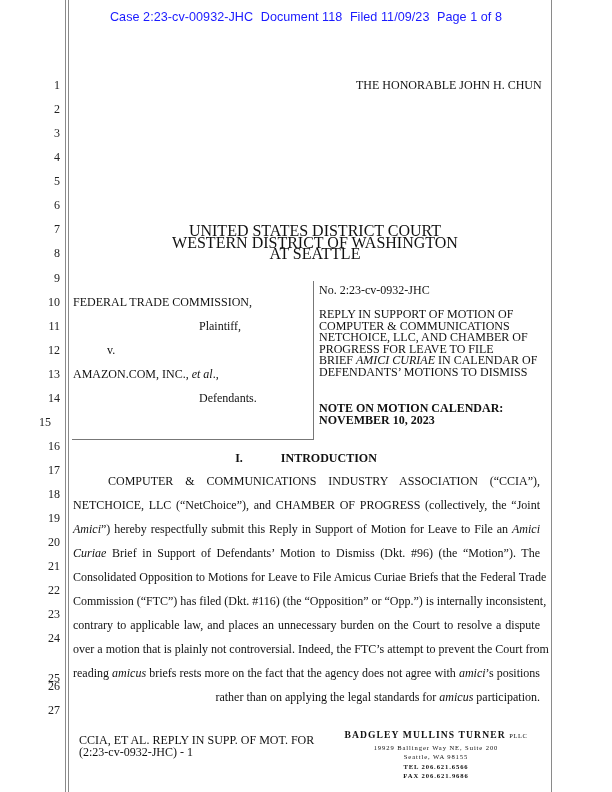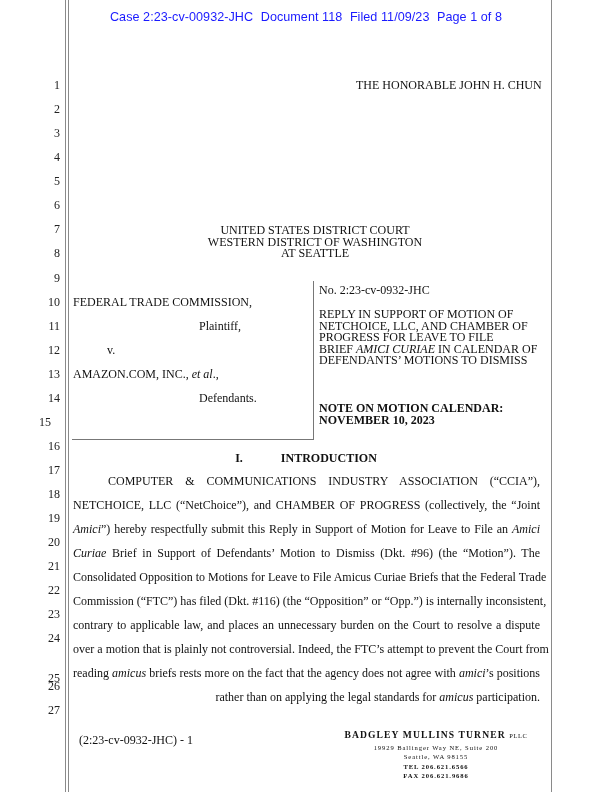--- a/index.html
+++ b/index.html
@@ -8,21 +8,21 @@
   .abs { position:absolute; }
   .stamp { top:10px; left:0; width:612px; text-align:center;
            font-family:"Liberation Sans", "DejaVu Sans", sans-serif; font-size:12.6px; color:#1a1aff; letter-spacing:0.05px; }
   .stamp span { margin:0 2px; }
   .rule-left1 { left:65px; top:0; width:1px; height:792px; background:#8a8a8a; }
   .rule-left2 { left:68px; top:0; width:1px; height:792px; background:#8a8a8a; }
   .rule-right { left:551px; top:0; width:1px; height:792px; background:#8a8a8a; }
   .ln { left:30px; width:30px; text-align:right; font-size:12px; color:#222; }
   .t { font-size:12px; line-height:12px; white-space:nowrap; }
   .judge { top:79px; left:356px; }
-  .court { top:225px; left:150px; width:330px; text-align:center; line-height:11.6px; font-size:12px; }
+  .court { top:225px; left:150px; width:330px; text-align:center; line-height:11.6px; font-size:16px; }
   .caption-box-right { left:313px; top:281px; width:1px; height:158px; background:#777; }
   .caption-box-bottom { left:72px; top:439px; width:242px; height:1px; background:#777; }
   .rt { left:319px; font-size:12px; line-height:11.6px; }
   .heading { top:451px; left:0; width:612px; text-align:center; font-weight:bold; font-size:12px; }
   .heading .num { margin-right:38px; }
   .para { left:73px; width:467px; font-size:12px; }
   .para .line { position:absolute; left:0; width:467px; white-space:nowrap; }
   .just { text-align:justify; text-align-last:justify; }
   .footer-left { top:734px; left:79px; font-size:12px; line-height:12px; }
   .footer-right { top:729px; left:336px; width:200px; text-align:center; }
@@ -86,20 +86,21 @@
 <div class="abs t" style="top:320px;left:199px;">Plaintiff,</div>
 <div class="abs t" style="top:344px;left:107px;">v.</div>
 <div class="abs t" style="top:368px;left:73px;"><span>AMAZON.COM, INC.,</span> <i>et al</i><span>.,</span></div>
 <div class="abs t" style="top:392px;left:199px;">Defendants.</div>
 <div class="abs caption-box-right"></div>
 <div class="abs caption-box-bottom"></div>
 
 <div class="abs t rt" style="top:285px;">No. 2:23-cv-0932-JHC</div>
 <div class="abs rt" style="top:309px;">
   <div>REPLY IN SUPPORT OF MOTION OF</div>
+  <div>COMPUTER &amp; COMMUNICATIONS</div>
   <div>NETCHOICE, LLC, AND CHAMBER OF</div>
   <div>PROGRESS FOR LEAVE TO FILE</div>
   <div><span>BRIEF </span><i>AMICI CURIAE</i><span> IN CALENDAR OF</span></div>
   <div>DEFENDANTS’ MOTIONS TO DISMISS</div>
 </div>
 <div class="abs rt" style="top:403px;font-weight:bold;">
   <div>NOTE ON MOTION CALENDAR:</div>
   <div>NOVEMBER 10, 2023</div>
 </div>
 
@@ -114,20 +115,21 @@
   <div class="line just" style="top:546px;"><i>Curiae</i><span> Brief in Support of Defendants’ Motion to Dismiss (Dkt. #96) (the “Motion”). The</span></div>
   <div class="line just" style="top:570px;">Consolidated Opposition to Motions for Leave to File Amicus Curiae Briefs that the Federal Trade</div>
   <div class="line just" style="top:594px;">Commission (“FTC”) has filed (Dkt. #116) (the “Opposition” or “Opp.”) is internally inconsistent,</div>
   <div class="line just" style="top:618px;">contrary to applicable law, and places an unnecessary burden on the Court to resolve a dispute</div>
   <div class="line just" style="top:642px;">over a motion that is plainly not controversial. Indeed, the FTC’s attempt to prevent the Court from</div>
   <div class="line just" style="top:666px;"><span>reading </span><i>amicus</i><span> briefs rests more on the fact that the agency does not agree with </span><i>amici</i><span>’s positions</span></div>
   <div class="line" style="top:690px;text-align:right;"><span>rather than on applying the legal standards for </span><i>amicus</i><span> participation.</span></div>
 </div>
 
 <div class="abs footer-left">
+  <div>CCIA, ET AL. REPLY IN SUPP. OF MOT. FOR</div>
   <div>(2:23-cv-0932-JHC) - 1</div>
 </div>
 <div class="abs footer-right">
   <div class="firm"><span>BADGLEY MULLINS TURNER</span> <small>PLLC</small></div>
   <div class="addr" style="margin-top:3px;">19929 Ballinger Way NE, Suite 200</div>
   <div class="addr">Seattle, WA 98155</div>
   <div class="addr" style="font-weight:bold;">TEL 206.621.6566</div>
   <div class="addr" style="font-weight:bold;">FAX 206.621.9686</div>
 </div>
 

